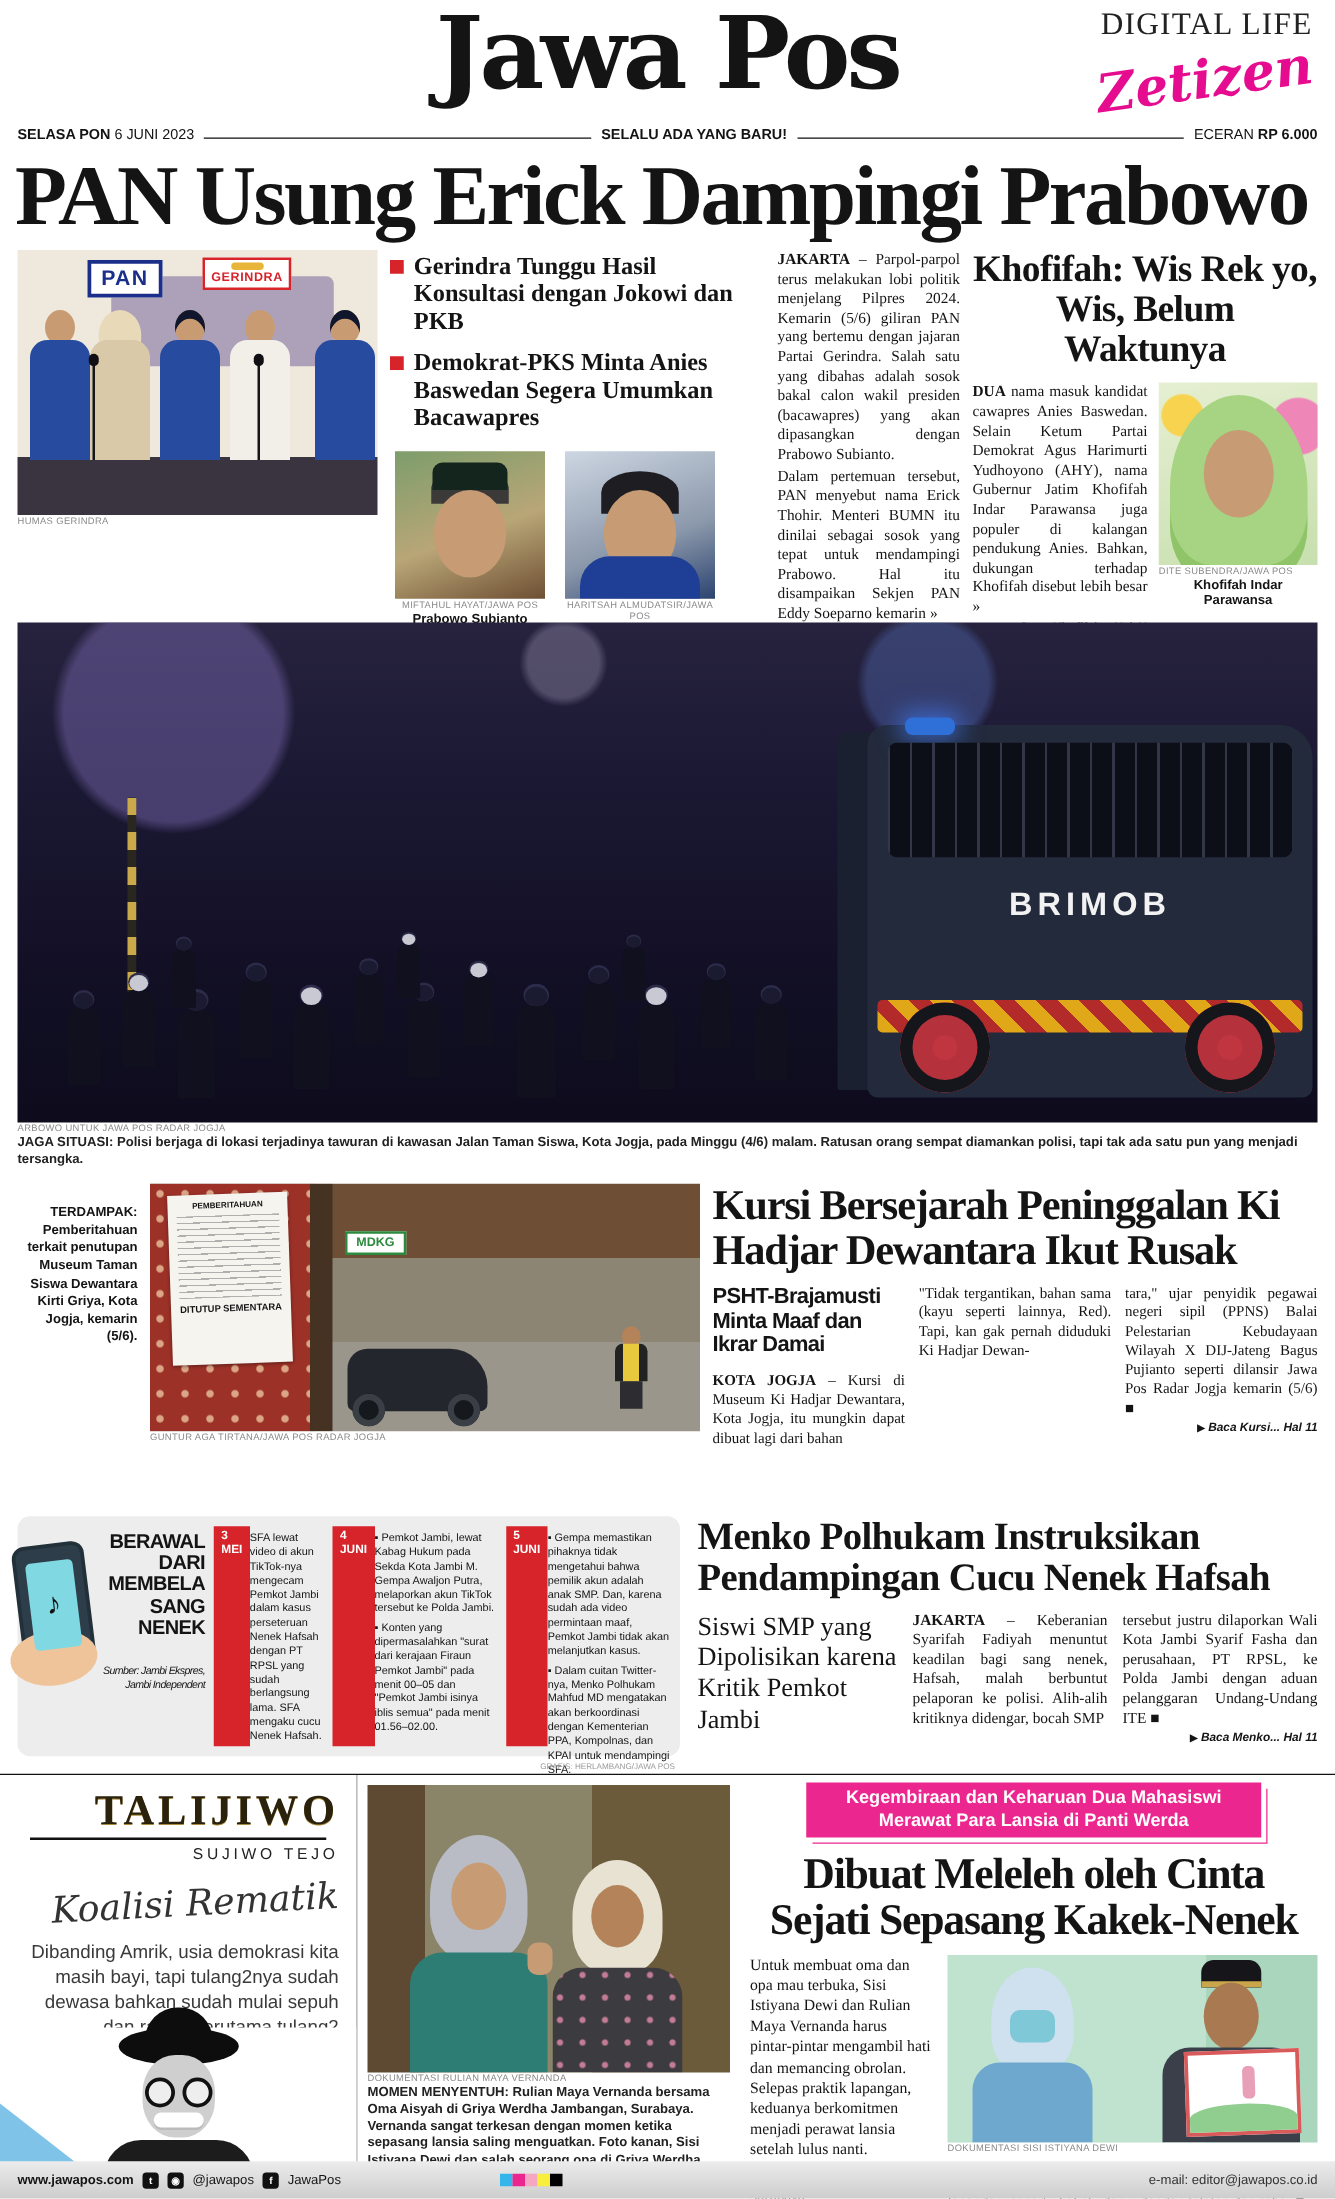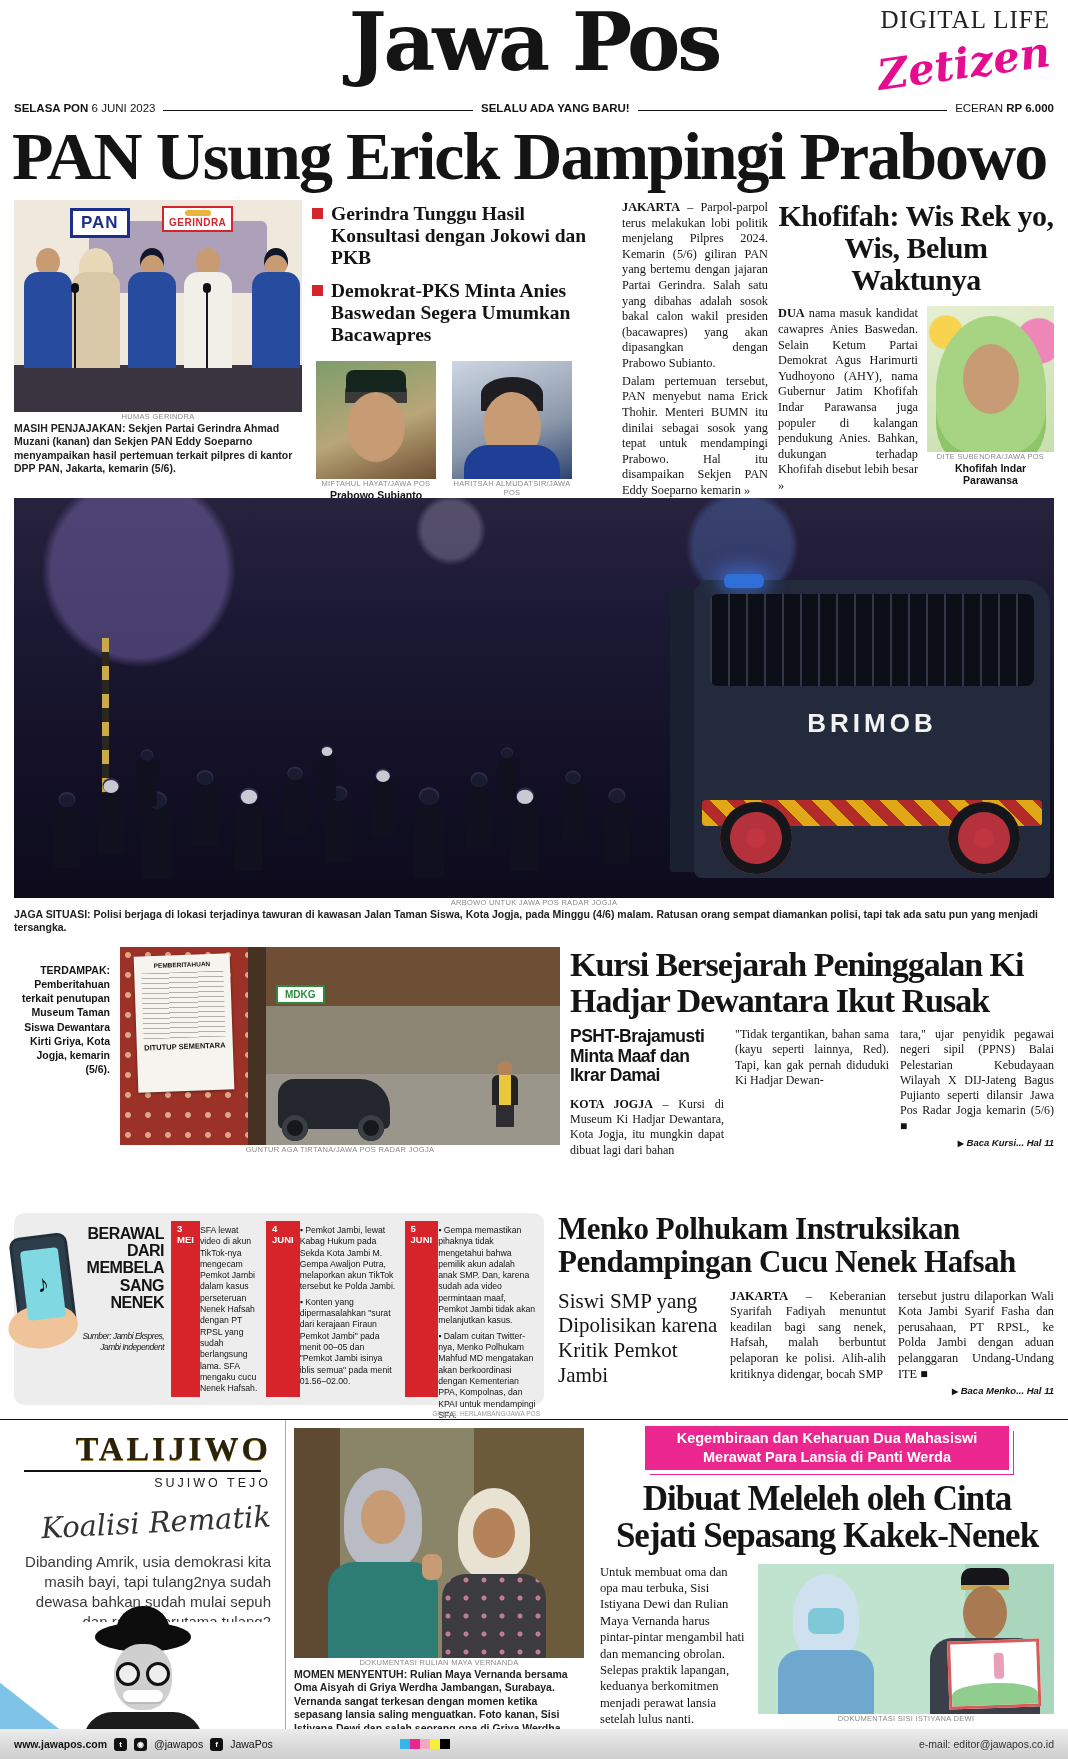--- a/index.html
+++ b/index.html
@@ -14,21 +14,21 @@
   .zetizen{font-family:"DejaVu Serif",serif;font-style:italic;font-weight:bold;font-size:42px;
            color:#e60c8f;line-height:.85;transform:rotate(-8deg);transform-origin:right}
   .dateline{display:flex;align-items:center;font-family:"Liberation Sans",sans-serif;font-size:11.5px;
             padding:0 14px;margin-top:2px}
   .dateline b{font-weight:bold}
   .rule{flex:1;border-bottom:1.5px solid #111;margin:0 8px;height:4px}
   
   .main-head{font-weight:bold;font-size:68px;line-height:1;margin:8px 12px 10px;letter-spacing:-2px;white-space:nowrap}
   
   .photo{position:relative;overflow:hidden;background:#999}
-  .credit{font-family:"Liberation Sans",sans-serif;font-size:7.5px;color:#8a8a8a;text-align:center;letter-spacing:.3px;line-height:1.2}
+  .credit{font-family:"Liberation Sans",sans-serif;font-size:7.5px;color:#8a8a8a;text-align:left;letter-spacing:.3px;line-height:1.2}
   .cap{font-family:"Liberation Sans",sans-serif;font-size:10.5px;font-weight:bold;line-height:1.28;color:#222;margin:1px 0 0}
   .bodytext{font-size:12.3px;line-height:1.27;text-align:justify}
   .bodytext p{margin:0 0 2px}
   .more{font-family:Liberation Sans, sans-serif;font-size:9.5px;font-style:italic;font-weight:bold;text-align:right;margin-top:3px}
   .arrow{font-size:8px;font-style:normal}
   
   .topstory{display:flex;gap:10px;padding:0 14px;height:288px}
   .colA{width:288px}
   .lead-photo{height:212px;background:linear-gradient(180deg,#efe9dd 0 78%,#3a3440 78% 100%)}
   .pan-banner{position:absolute;left:26%;top:10%;width:62%;height:34%;background:#6a5a96;opacity:.5;border-radius:6px}
@@ -276,21 +276,20 @@
             <span class="torso" style="--coat:#f2efe8"></span>
           </div>
         <div class="person capped" style="left:236px">
             <span class="head"></span>
             <span class="torso"></span>
           </div>
         <div class="mic" style="left:60px"></div>
         <div class="mic" style="left:192px"></div>
       </div>
       <div class="credit">HUMAS GERINDRA</div>
-      <p class="cap"><b>MASIH PENJAJAKAN:</b> <span>Sekjen Partai Gerindra Ahmad Muzani (kanan) dan Sekjen PAN Eddy Soeparno menyampaikan hasil pertemuan terkait pilpres di kantor DPP PAN, Jakarta, kemarin (5/6).</span></p>
     </div>
 
     <div class="colB">
       <div class="bullet">
         <span class="sq"></span>
         <span>Gerindra Tunggu Hasil Konsultasi dengan Jokowi dan PKB</span>
       </div>
       <div class="bullet">
         <span class="sq"></span>
         <span>Demokrat-PKS Minta Anies Baswedan Segera Umumkan Bacawapres</span>

